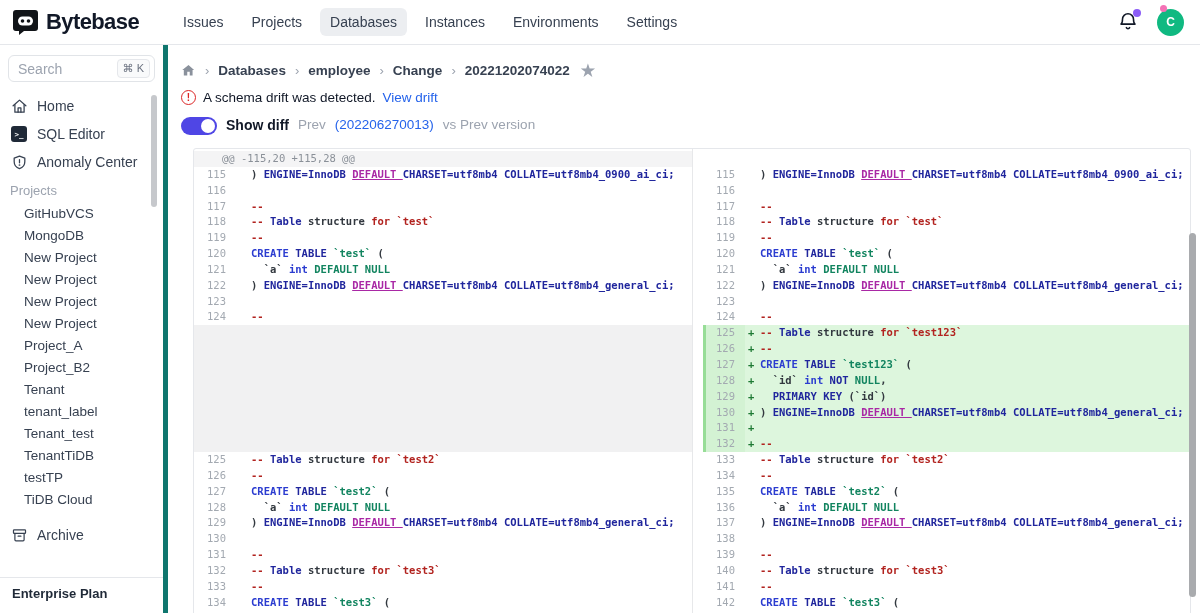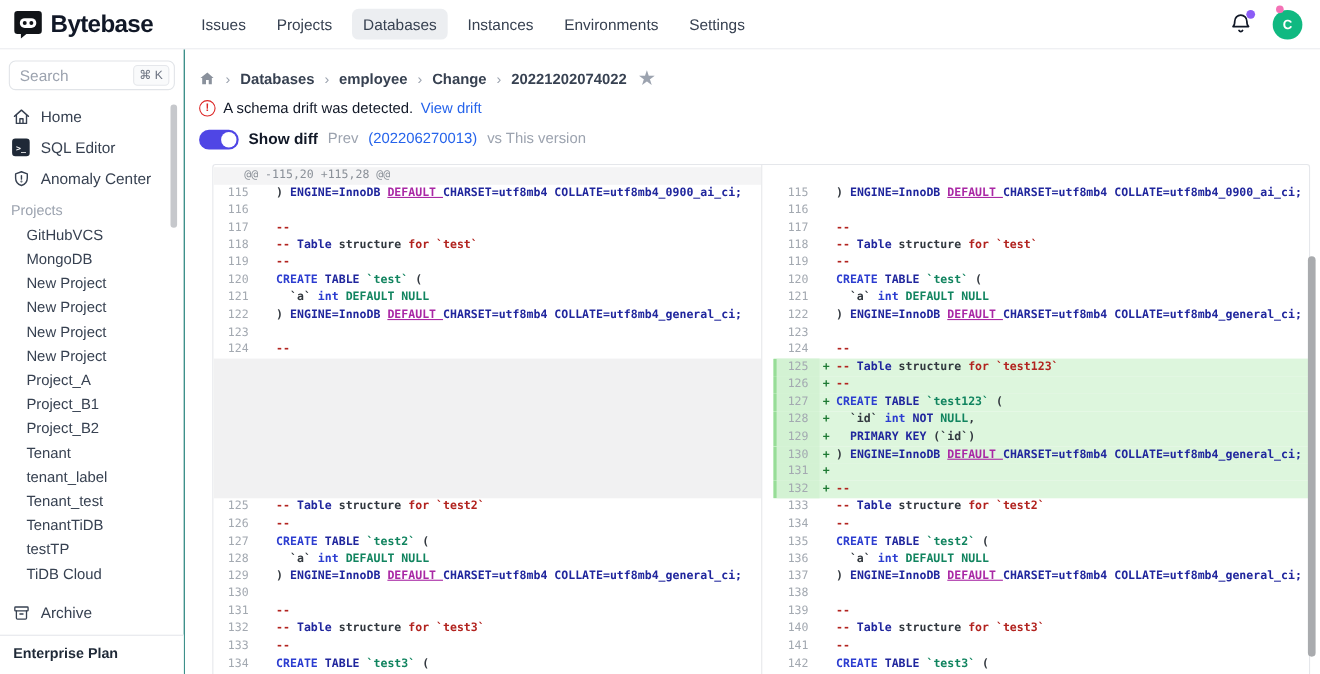--- a/index.html
+++ b/index.html
@@ -13,21 +13,21 @@
   .nav-items { display:flex; align-items:center; gap:8px; }
   .nav-item { font-size:14px; color:#374151; padding:6px 10px; border-radius:6px; cursor:pointer; }
   .nav-item.active { background:#eceef1; }
   .topnav-right { margin-left:auto; display:flex; align-items:center; gap:18px; }
   .bell-wrap { position:relative; width:22px; height:22px; }
   .bell-badge { position:absolute; top:-2px; right:-2px; width:8px; height:8px; border-radius:50%; background:#8b5cf6; }
   .avatar { position:relative; width:27px; height:27px; border-radius:50%; background:#10b981; color:#fff; font-size:12px; font-weight:bold; display:flex; align-items:center; justify-content:center; }
   .avatar-dot { position:absolute; top:-4px; left:3px; width:7px; height:7px; border-radius:50%; background:#f472b6; }
 
   
-  .sidebar { position:absolute; left:0; top:45px; bottom:0; width:168px; border-right:1px solid #0f766e; background:#fff; }
+  .sidebar { position:absolute; left:0; top:45px; bottom:0; width:168px; border-right:5px solid #0f766e; background:#fff; }
   .search-box { margin:10px 8px 10px 8px; height:27px; border:1px solid #e1e4e8; border-radius:6px; display:flex; align-items:center; padding:0 4px 0 9px; }
   .search-ph { color:#9ca3af; font-size:14px; flex:1; }
   .kbd { font-size:11px; color:#6b7280; border:1px solid #e5e7eb; background:#f9fafb; border-radius:4px; padding:2px 5px; white-space:nowrap; }
   .side-item { display:flex; align-items:center; gap:9px; padding:5px 10px; font-size:14px; color:#374151; height:28px; cursor:pointer; }
   .side-item .sicon { width:18px; height:18px; display:flex; align-items:center; justify-content:center; flex:none; }
   .section-label { font-size:13px; color:#9ca3af; padding:7px 10px 4px 10px; }
   .proj-item { font-size:13.5px; color:#374151; padding:4px 10px 4px 24px; height:22px; line-height:15px; cursor:pointer; }
   .archive-row { margin-top:11px; }
   .plan-row { position:absolute; left:0; right:0; bottom:0; border-top:1px solid #e5e7eb; padding:8px 12px 12px 12px; font-size:13px; font-weight:bold; color:#1f2937; background:#fff;margin-top:16px; }
   .sql-icon { width:16px; height:16px; background:#1f2937; border-radius:3px; color:#fff; font:bold 7.5px "DejaVu Sans Mono", monospace; display:flex; align-items:center; justify-content:center; }
@@ -142,21 +142,20 @@
     <span>Anomaly Center</span>
   </div>
   <div class="section-label">Projects</div>
   <div class="proj-item">GitHubVCS</div>
   <div class="proj-item">MongoDB</div>
   <div class="proj-item">New Project</div>
   <div class="proj-item">New Project</div>
   <div class="proj-item">New Project</div>
   <div class="proj-item">New Project</div>
   <div class="proj-item">Project_A</div>
-  <div class="proj-item">Project_B1</div>
   <div class="proj-item">Project_B2</div>
   <div class="proj-item">Tenant</div>
   <div class="proj-item">tenant_label</div>
   <div class="proj-item">Tenant_test</div>
   <div class="proj-item">TenantTiDB</div>
   <div class="proj-item">testTP</div>
   <div class="proj-item">TiDB Cloud</div>
   <div class="side-item archive-row">
     <span class="sicon">
       <svg width="17" height="17" viewBox="0 0 24 24" fill="none" stroke="#374151" stroke-width="1.7" stroke-linecap="round" stroke-linejoin="round">
@@ -195,21 +194,21 @@
     <span class="link">View drift</span>
   </div>
 
   <div class="toggle-row">
     <span class="toggle">
         <span class="toggle-knob"></span>
       </span>
     <span class="toggle-label">Show diff</span>
     <span>Prev</span>
     <span class="link">(202206270013)</span>
-    <span>vs This version</span>
+    <span>vs Prev version</span>
   </div>
 
   <div class="diff">
     <div class="pane pane-left">
       <div id="pane-left-rows">
           <div class="crow hunk">@@ -115,20 +115,28 @@</div>
           <div class="crow"><span class="lineno">115</span><span class="marker"></span><span class="codeln"><span class="tk-p">) </span><span class="tk-navy">ENGINE=InnoDB </span><span class="tk-mag">DEFAULT </span><span class="tk-navy">CHARSET=utf8mb4 COLLATE=utf8mb4_0900_ai_ci;</span></span></div>
           <div class="crow"><span class="lineno">116</span><span class="marker"></span><span class="codeln"></span></div>
           <div class="crow"><span class="lineno">117</span><span class="marker"></span><span class="codeln"><span class="tk-red">--</span></span></div>
           <div class="crow"><span class="lineno">118</span><span class="marker"></span><span class="codeln"><span class="tk-red">-- </span><span class="tk-navy">Table </span><span class="tk-p">structure </span><span class="tk-red">for `test`</span></span></div>

